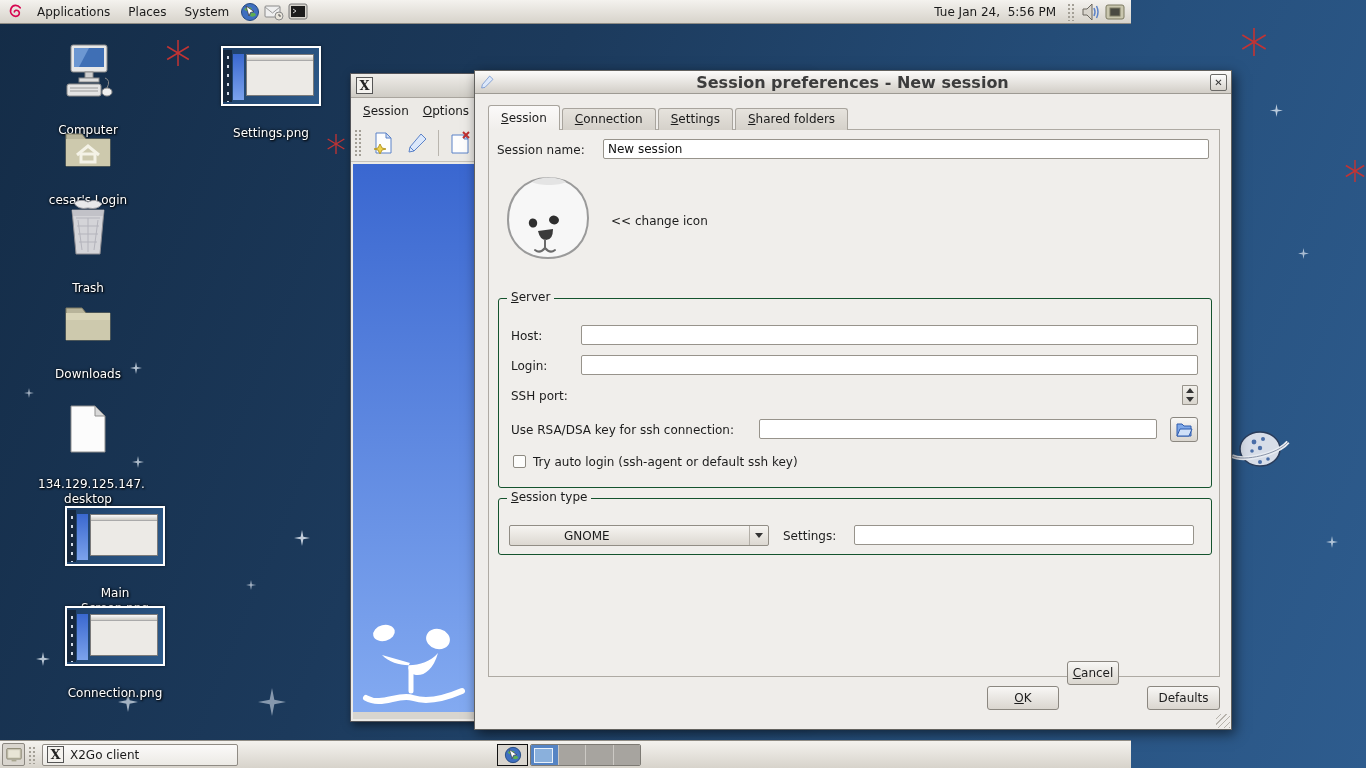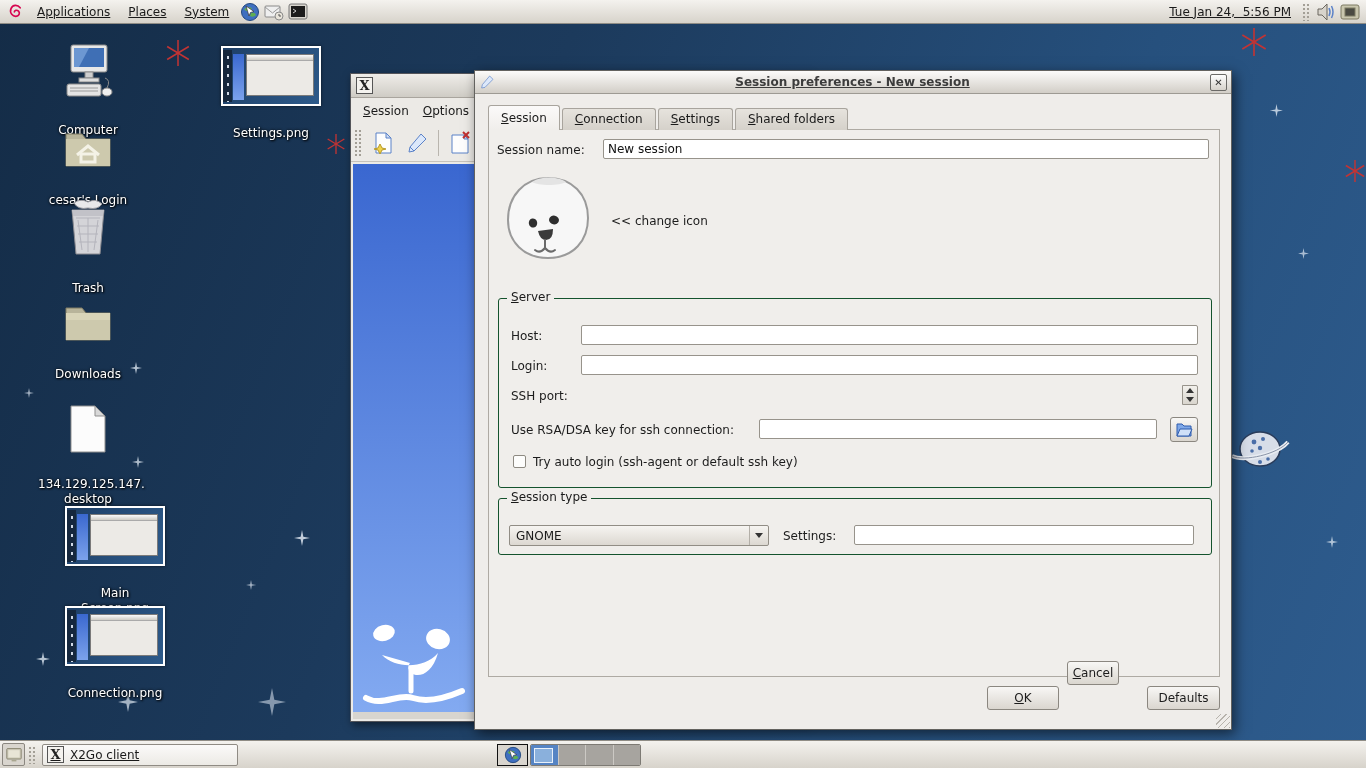--- a/index.html
+++ b/index.html
@@ -7,23 +7,23 @@
   body {
     font-family:"DejaVu Sans", sans-serif;
     font-size:12px; color:#1a1a1a;
     background:linear-gradient(112deg,#142c47 0%,#1c3a5c 35%,#26507d 70%,#2e5c8e 100%);
     position:relative;
   }
   .mn { display:inline-block; }
   .mn::first-letter { text-decoration:underline; }
 
   
-  .panel { position:absolute; left:0; width:1366px; height:26px;
+  .panel { position:absolute; left:0; width:1131px; height:26px;
     background:linear-gradient(#f4f2ee,#d7d3cb); z-index:50;
-    display:flex; align-items:center;text-decoration:underline; }
+    display:flex; align-items:center; }
   #top-panel { top:0; height:24px; border-bottom:1px solid #8f8c85; }
   #bottom-panel { bottom:0; height:28px; border-top:1px solid #8f8c85; }
   .menu-item { padding:2px 9px; cursor:default; }
   .panel-icon { width:20px; height:20px; margin:0 2px; display:inline-block; }
   .handle { width:9px; height:18px; margin:0 3px;
     background-image:radial-gradient(#a39f96 1px, transparent 1.3px);
     background-size:4px 4px; }
   #clock { margin-left:auto; white-space:pre; padding:0 8px; }
 
   
@@ -61,21 +61,21 @@
   #x2go-sidebar { position:absolute; left:2px; top:90px; width:121px; height:550px;
     background:linear-gradient(#3a67d0,#83aaf1); }
   #x2go-sidebar svg { position:absolute; left:5px; bottom:6px; }
   #x2go-statusbar { position:absolute; left:2px; bottom:2px; width:121px; height:7px; background:#d8d5cf; }
 
   
   #dialog { position:absolute; left:474px; top:70px; width:758px; height:660px;
     background:#efedea; border:1px solid #63625f; z-index:10; box-shadow:3px 4px 12px rgba(0,0,0,.55); }
   #dialog-titlebar { height:23px; background:linear-gradient(#fcfbfa,#d2cec7);
     border-bottom:1px solid #9d9a93; display:flex; align-items:center; padding:0 4px; }
-  #dialog-title { flex:1; text-align:center; font-weight:bold; font-size:12px; color:#3c3c3c;text-decoration:underline; }
+  #dialog-title { flex:1; text-align:center; font-weight:bold; font-size:16px; color:#3c3c3c; }
   #dialog-close { width:17px; height:17px; border:1px solid #6b6a67; border-radius:2px;
     background:linear-gradient(#fefefe,#d6d2cb); font-size:10px; font-weight:bold; color:#333;
     display:flex; align-items:center; justify-content:center; cursor:default; }
 
   .tabs { position:absolute; left:13px; top:34px; display:flex; align-items:flex-end; height:25px; z-index:3; }
   .tab { border:1px solid #a8a49d; border-bottom:none; border-radius:3px 3px 0 0;
     padding:3px 12px 4px 12px; margin-right:2px; background:linear-gradient(#e6e3dd,#d5d1ca);
     height:22px; }
   .tab.active { background:linear-gradient(#fbfaf9,#f0eeeb); height:25px; padding-top:5px; }
 
@@ -92,21 +92,21 @@
   .spin { position:absolute; display:flex; flex-direction:column; width:16px; height:20px;
     border:1px solid #97938b; border-left:1px solid #97938b; border-radius:0 2px 2px 0;
     background:linear-gradient(#f2f0ec,#d9d5ce); }
   .spin div { flex:1; display:flex; align-items:center; justify-content:center; }
   .arr-up { width:0; height:0; border-left:4px solid transparent; border-right:4px solid transparent; border-bottom:5px solid #333; }
   .arr-dn { width:0; height:0; border-left:4px solid transparent; border-right:4px solid transparent; border-top:5px solid #333; }
 
   .checkbox { position:absolute; width:13px; height:13px; border:1px solid #8e8a82; border-radius:2px; background:#fdfdfc; }
 
   .combo { position:absolute; border:1px solid #918d85; border-radius:2px;
-    background:linear-gradient(#f6f4f1,#dcd8d1); display:flex; align-items:center; }
+    background:linear-gradient(#f6f4f1,#dcd8d1); display:flex; align-items:center;padding-left:48px; }
   .combo .combo-text { flex:1; padding-left:6px; }
   .combo .combo-arrow { width:19px; align-self:stretch; border-left:1px solid #b3afa8;
     display:flex; align-items:center; justify-content:center; }
 
   .btn { position:absolute; height:24px; border:1px solid #8b8780; border-radius:3px;
     background:linear-gradient(#f8f7f5,#dad6cf); display:flex; align-items:center; justify-content:center;
     font-size:12px; color:#1c1c1c; }
   .browse-btn { position:absolute; width:28px; height:25px; border:1px solid #8b8780; border-radius:3px;
     background:linear-gradient(#f8f7f5,#dad6cf); display:flex; align-items:center; justify-content:center; }
 

